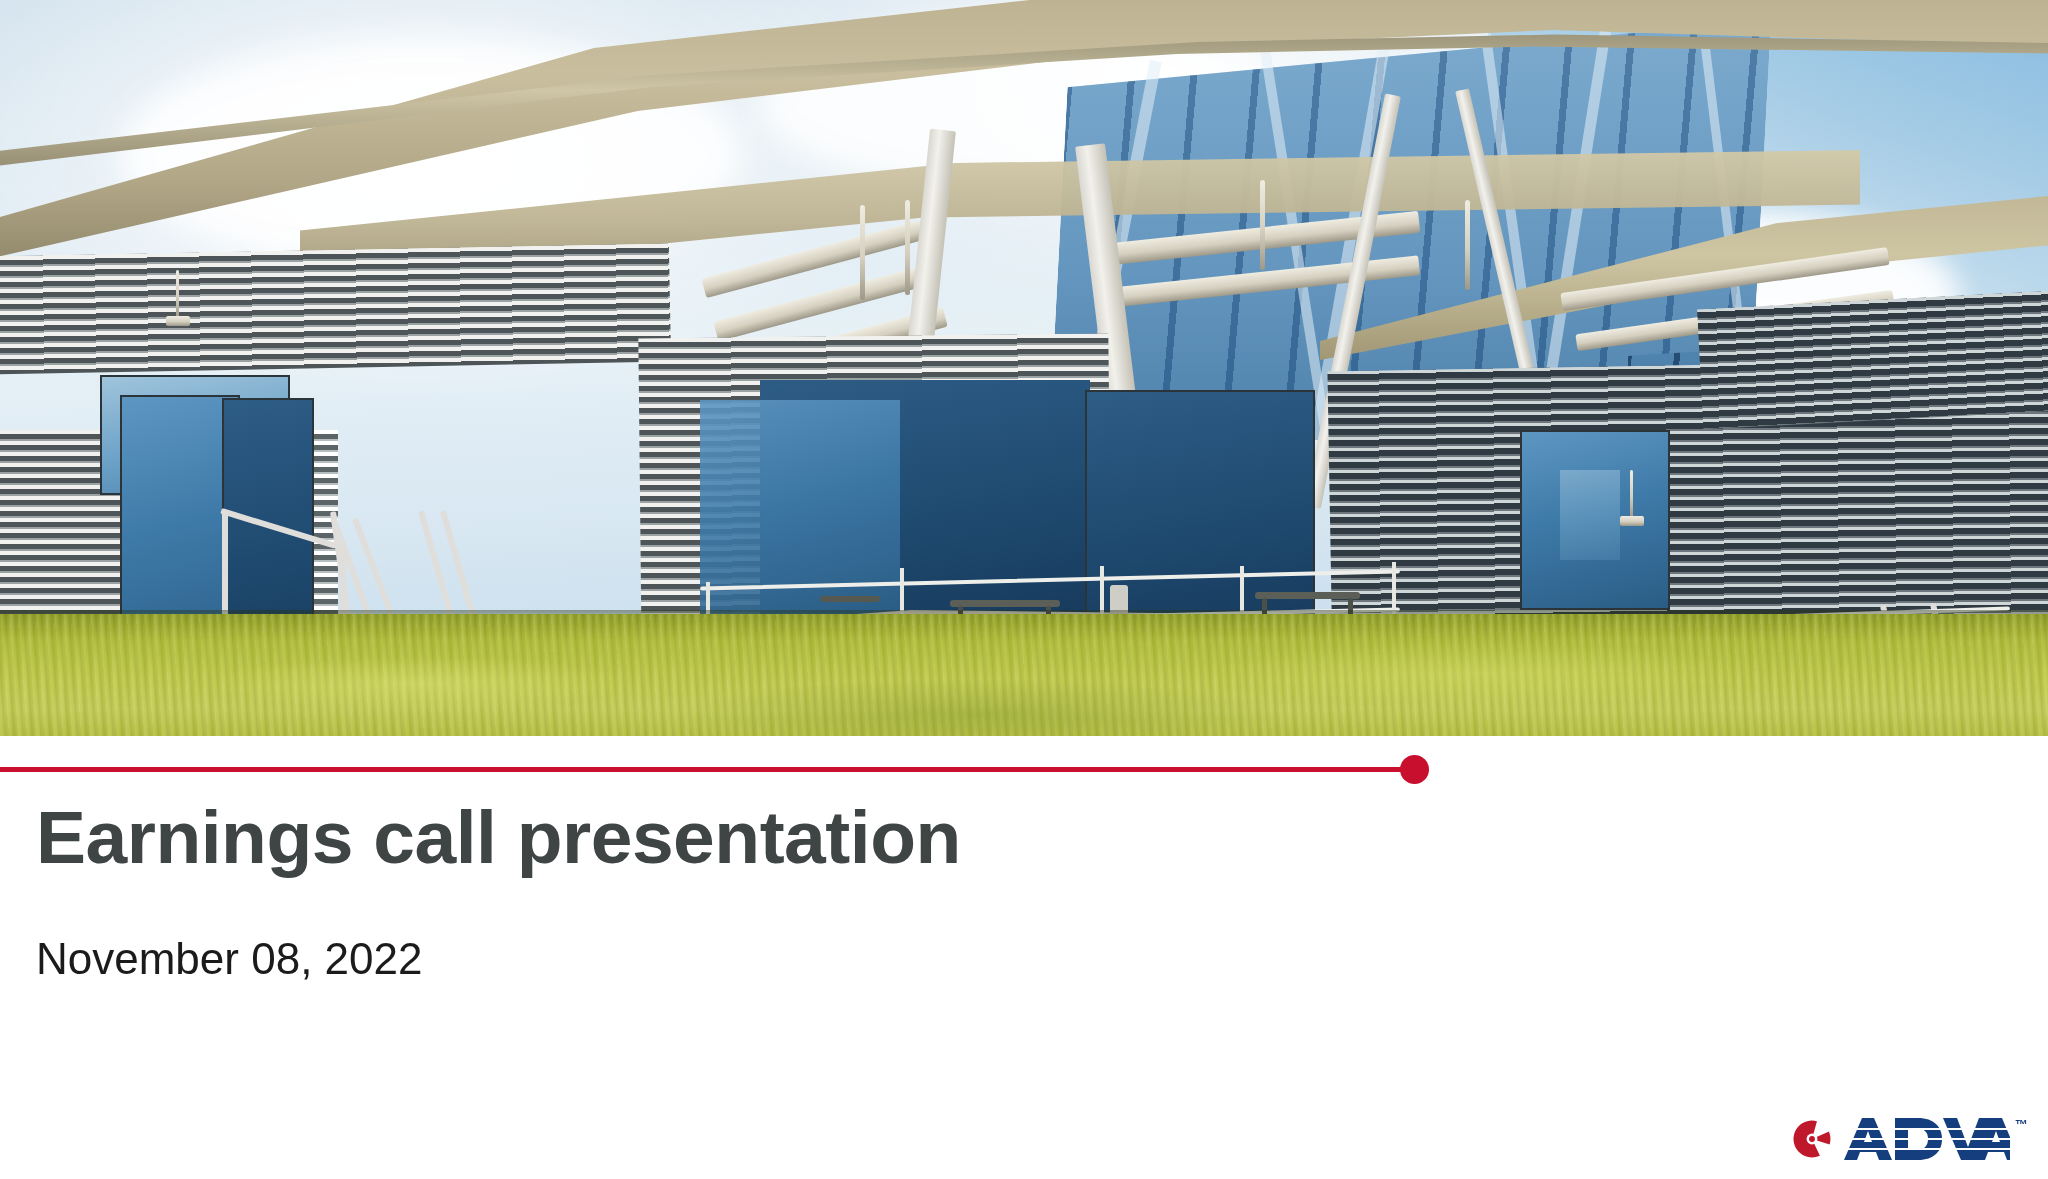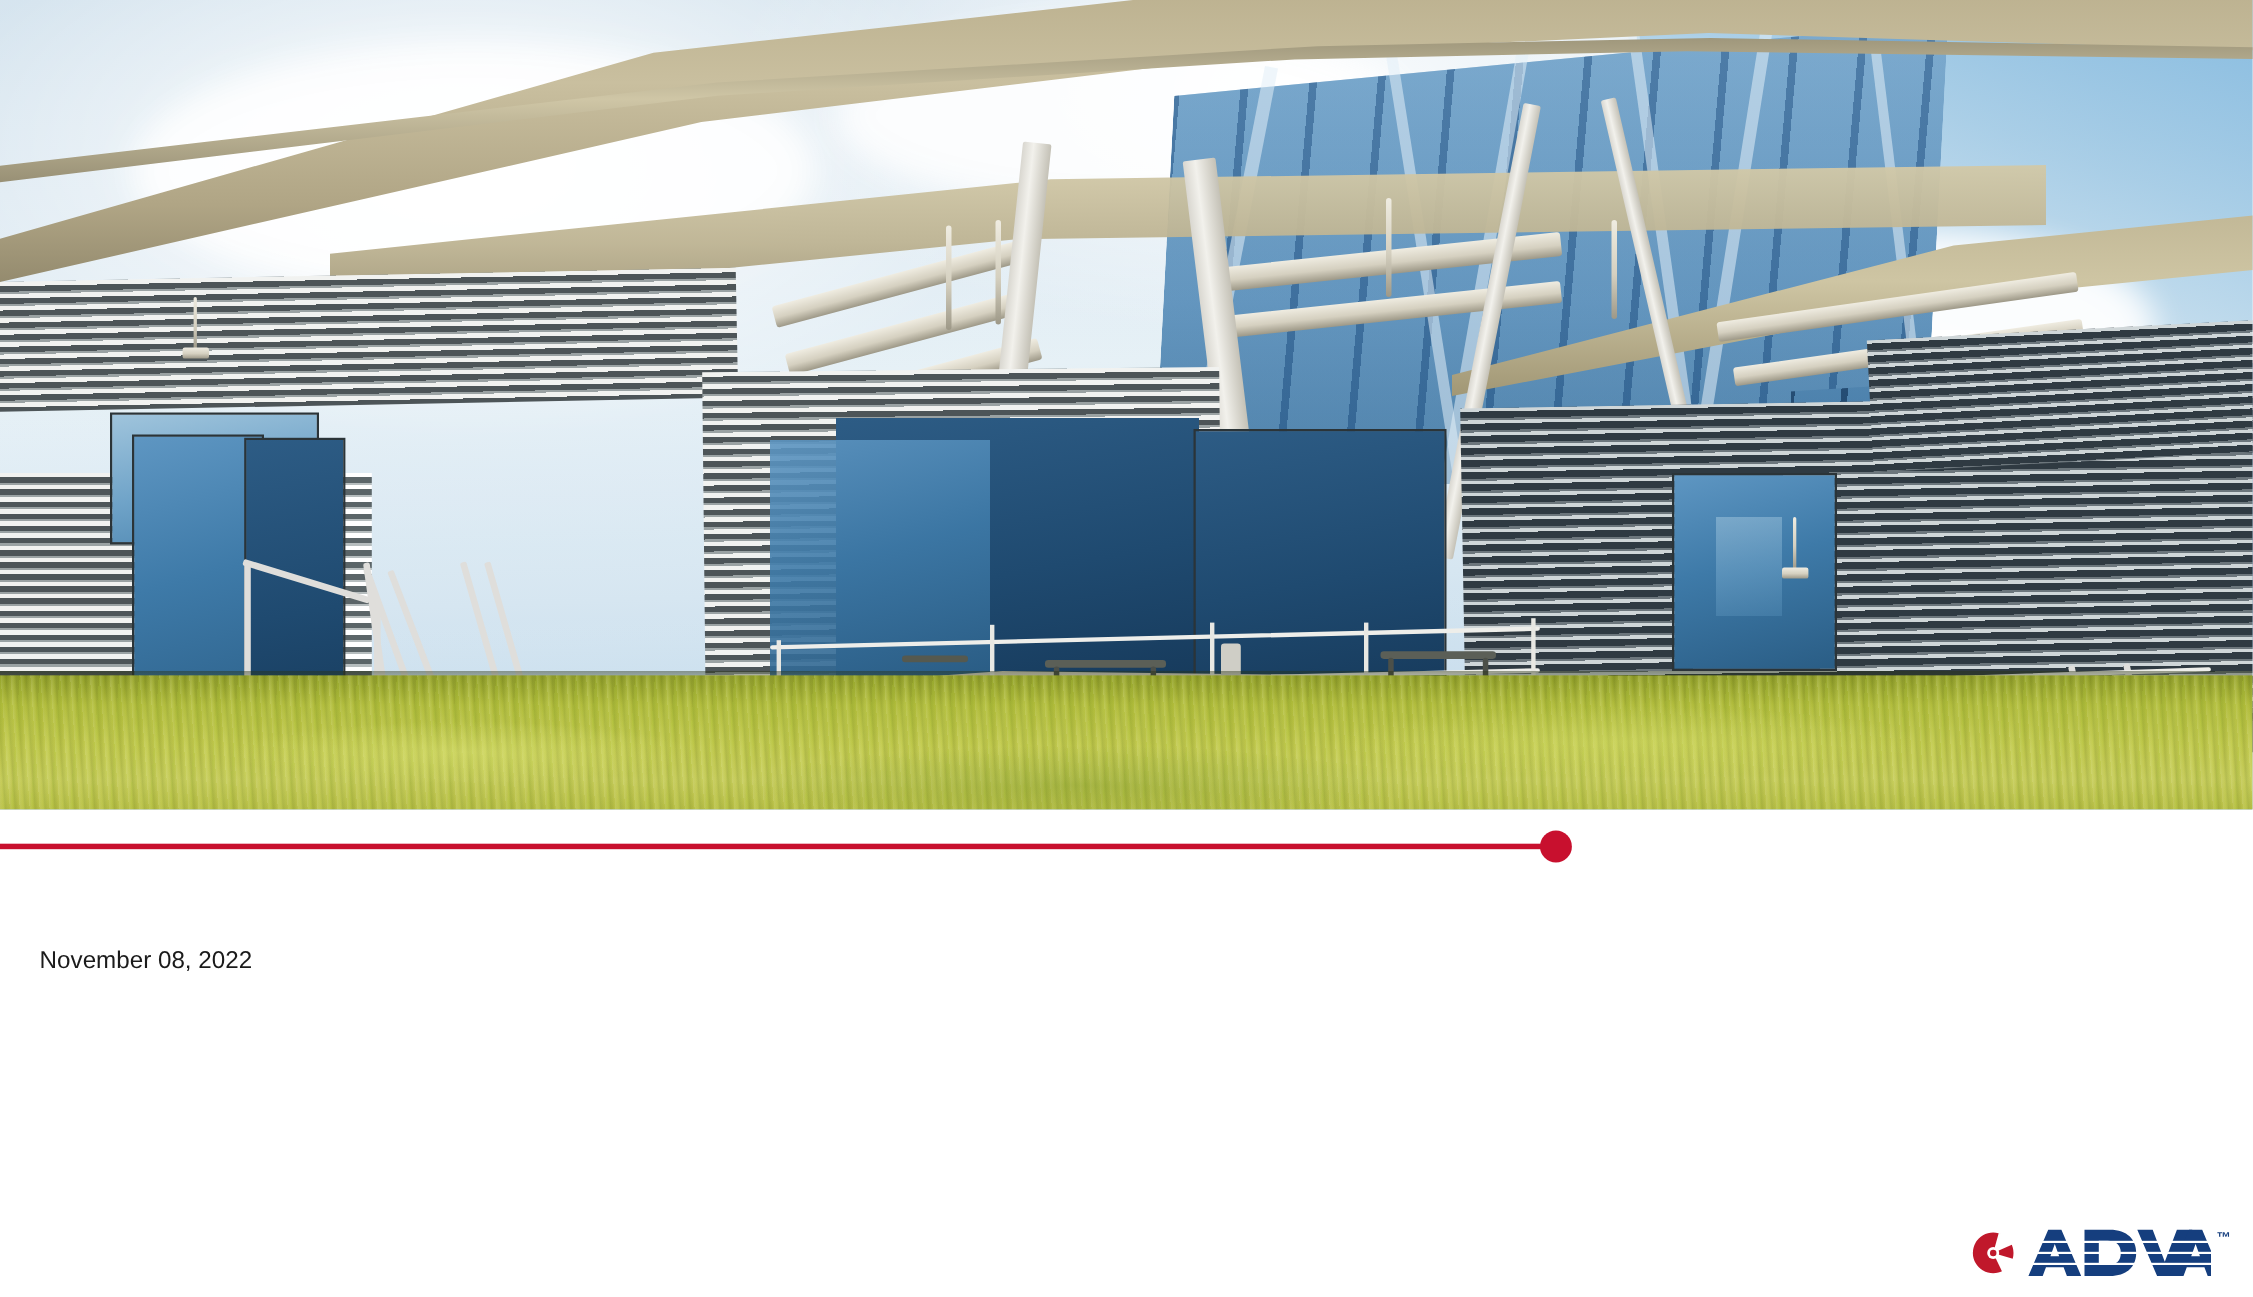--- a/index.html
+++ b/index.html
@@ -324,21 +324,21 @@
   }
   .slide-subtitle {
     margin: 28px 0 0 0;
     font-size: 53px;
     line-height: 1.0;
     font-weight: normal;
     color: #1b1b1b;
   }
   .slide-date {
     margin: 62px 0 0 0;
-    font-size: 22px;
+    font-size: 44px;
     line-height: 1.0;
     font-weight: normal;
     color: #1b1b1b;
   }
 
   
   .logo {
     position: absolute;
     right: 20px;
     bottom: 14px;
@@ -485,20 +485,21 @@
     <div class="grass-shadow"></div>
     <div class="grass"></div>
   </div>
 
   <div class="rule-wrap">
     <div class="rule-line"></div>
     <div class="rule-dot"></div>
   </div>
 
   <div class="text-block">
+    <h1 class="slide-title">Earnings call presentation</h1>
     <p class="slide-date">November 08, 2022</p>
   </div>
 
   <div class="logo">
     <svg class="logo-mark" viewBox="0 0 100 100">
       <path d="M50 6 A44 44 0 1 1 49.9 6 Z" fill="#C0182B"></path>
       <path d="M50 50 L100 28 A44 44 0 0 0 62 7 Z" fill="#ffffff"></path>
       <path d="M50 50 L96 64 A44 44 0 0 1 70 92 Z" fill="#ffffff"></path>
       <circle cx="50" cy="50" r="13" fill="#ffffff"></circle>
       <circle cx="50" cy="50" r="7" fill="#C0182B"></circle>

